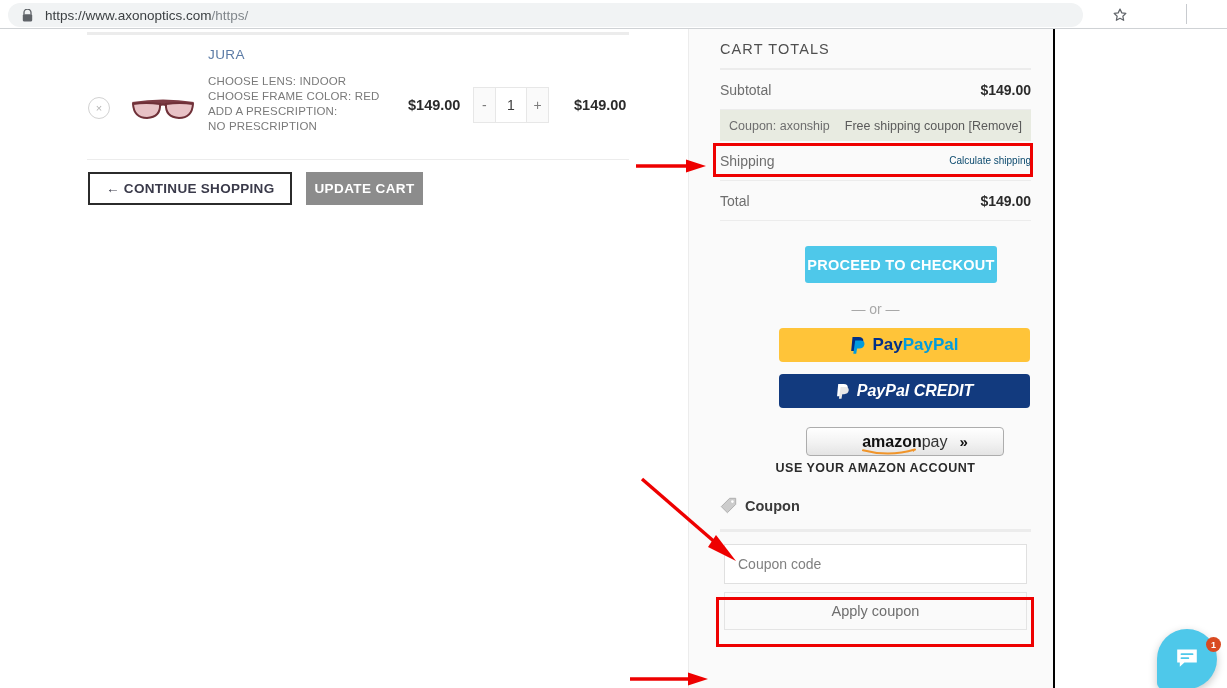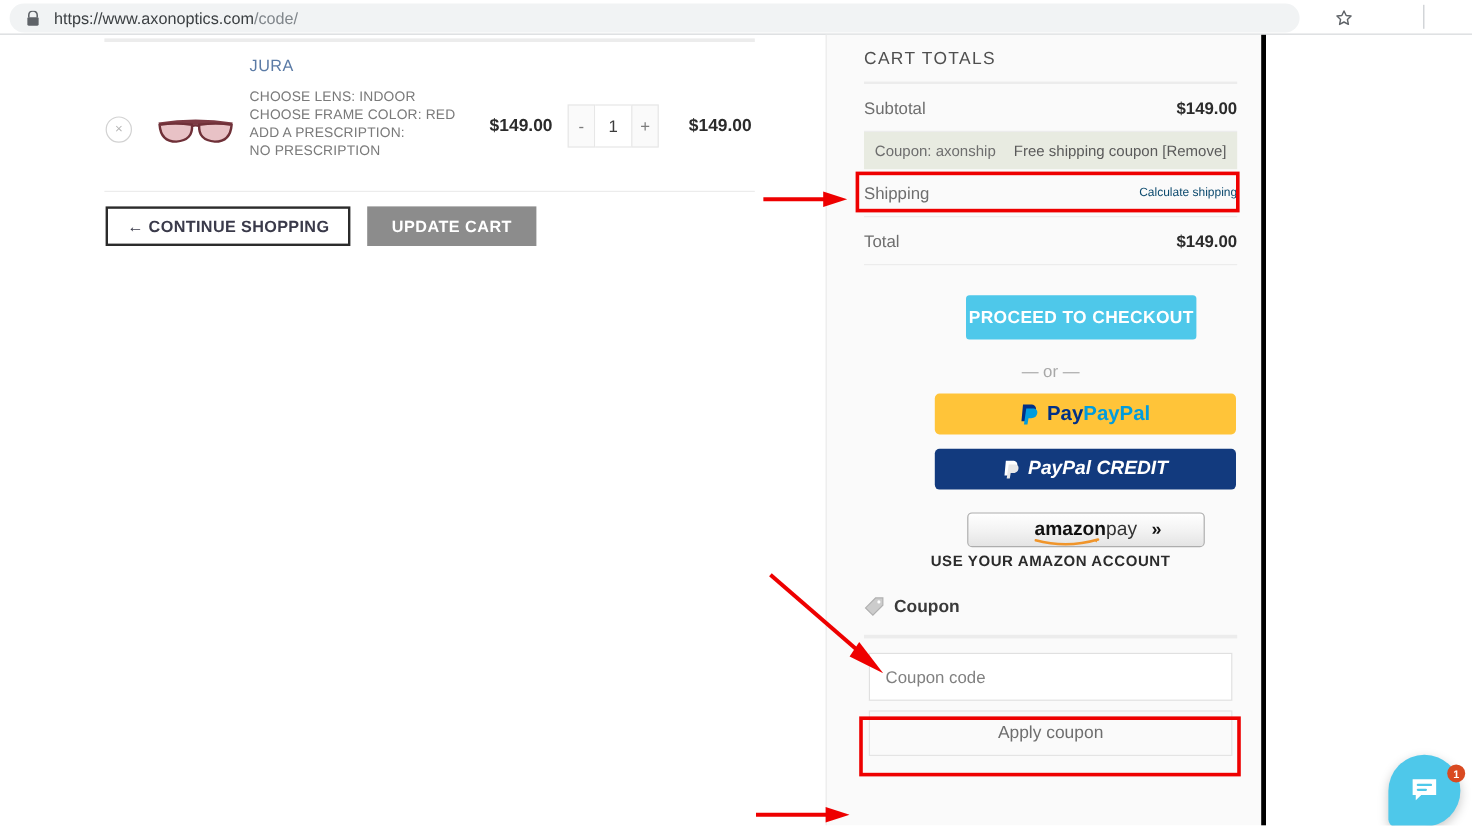--- a/index.html
+++ b/index.html
@@ -90,29 +90,29 @@
   #cart-sep {
     position:absolute; left:87px; top:130px; width:542px; height:1px; background:#ececec;
   }
   #btn-row { position:absolute; left:88px; top:143px; display:flex; gap:14px; }
   #continue-shopping {
     height:33px; padding:0 16px; background:#fff; border:2px solid #2b2b2b;
     display:flex; align-items:center; justify-content:center;
     font-size:13.5px; font-weight:bold; color:#3a3a4a; letter-spacing:.3px;
   }
   #update-cart {
-    height:33px; padding:0 20px; background:#8c8c8c; border:none;
+    height:33px; padding:0 8px; background:#8c8c8c; border:none;
     display:flex; align-items:center; justify-content:center;
     font-size:13.5px; font-weight:bold; color:#ffffff; letter-spacing:.4px;
   }
 
   
   #totals-panel {
     position:absolute; left:688px; top:0px; width:367px; height:659px;
-    background:#fafafa; border-left:1px solid #ececec; border-right:4px solid #000000;
+    background:#fafafa; border-left:1px solid #ececec; border-right:2px solid #000000;
   }
   #totals-inner { position:absolute; left:31px; top:0; width:311px; }
   #totals-title {
     margin-top:12px; font-size:14.5px; color:#4f4f4f; letter-spacing:1.1px;
   }
   #totals-title-rule { margin-top:11px; height:2px; background:#ececec; }
 
   .trow { display:flex; align-items:center; height:39px; }
   .trow .lbl { font-size:14px; color:#6e6e6e; }
   .trow .val { margin-left:auto; font-size:14px; font-weight:bold; color:#2b2b2b; }
@@ -202,21 +202,21 @@
 <body>
 
 <div id="page">
 
   <div id="chrome">
     <div id="omnibox">
       <svg id="lock-icon" viewBox="0 0 11 13">
         <path d="M2 5.5V3.6A3.5 3.5 0 0 1 9 3.6v1.9" fill="none" stroke="#5f6368" stroke-width="1.3"></path>
         <rect x="0.8" y="5.3" width="9.4" height="7.1" rx="1.1" fill="#5f6368"></rect>
       </svg>
-      <span id="url-text"><span>https://www.axonoptics.com</span><span class="dim">/code/</span></span>
+      <span id="url-text"><span>https://www.axonoptics.com</span><span class="dim">/https/</span></span>
     </div>
     <div id="star-btn">
       <svg width="16" height="16" viewBox="0 0 24 24">
         <path d="M12 3.2l2.7 5.6 6.1.8-4.5 4.3 1.2 6.1-5.5-3-5.5 3 1.2-6.1L3.2 9.6l6.1-.8z" fill="none" stroke="#5f6368" stroke-width="1.8" stroke-linejoin="round"></path>
       </svg>
     </div>
     <div id="chrome-divider"></div>
     <div id="chrome-bottom"></div>
   </div>
 

